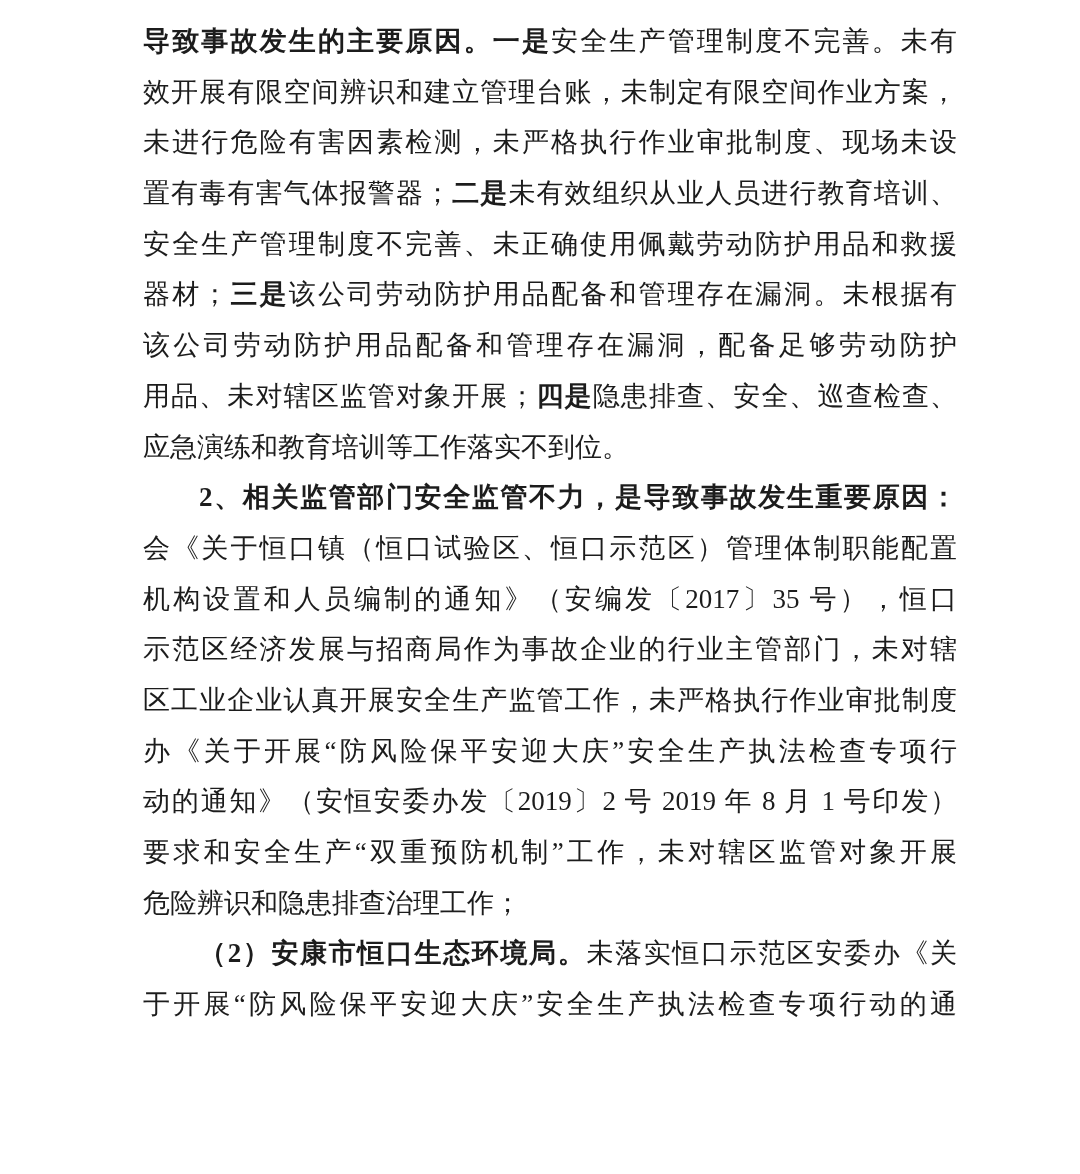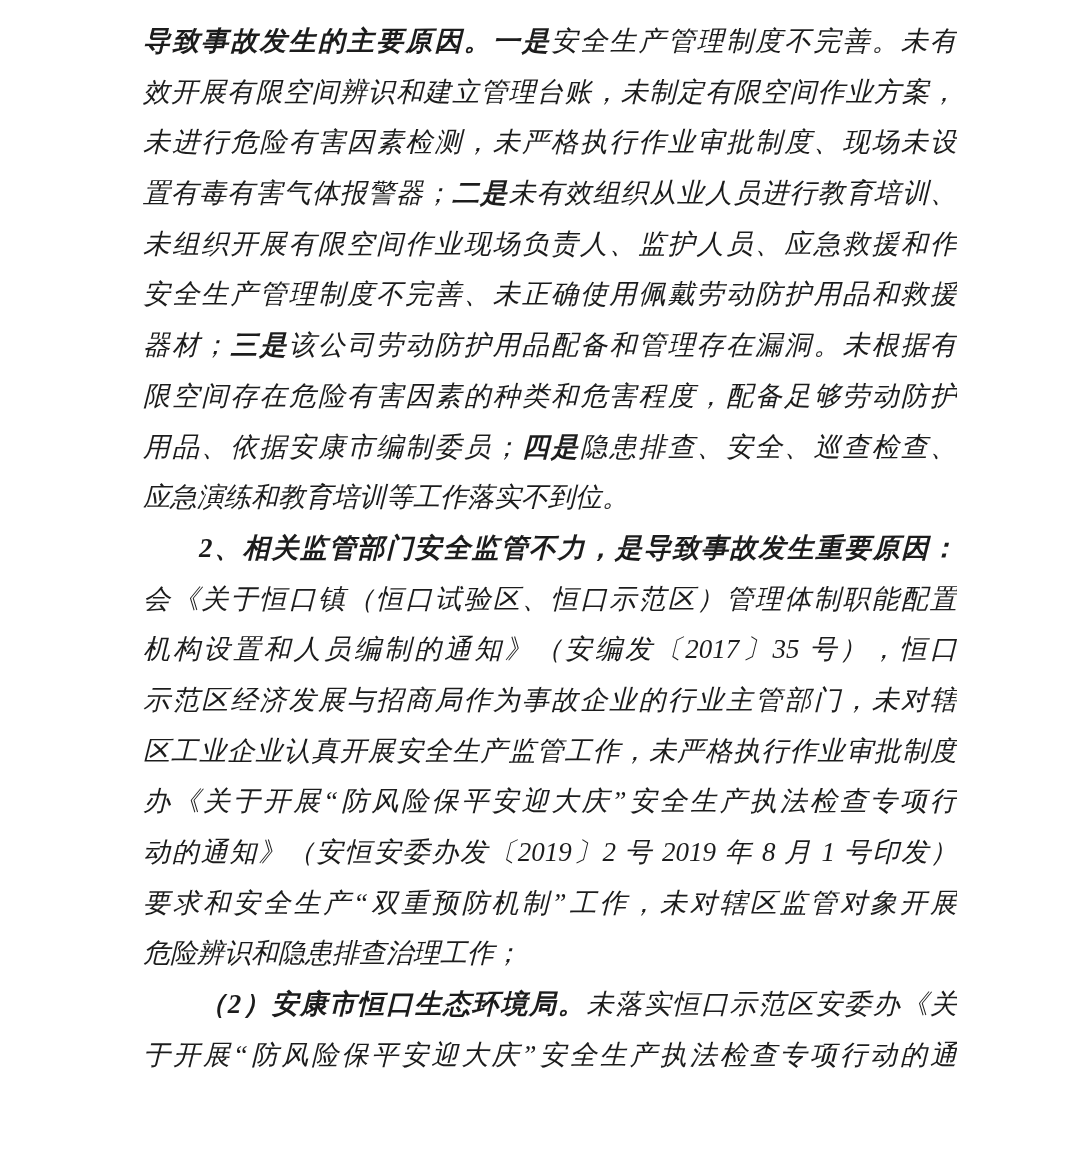--- a/index.html
+++ b/index.html
@@ -30,37 +30,36 @@
     text-align-last: justify;
     overflow: hidden;
   }
   .line.line-left {
     text-align: right;
     text-align-last: left;
   }
   .line.line-indent {
     text-indent: 56px;
   }
-  .seg { font-weight: normal; font-style: italic; }
+  .seg { font-weight: normal; }
   .seg.bold { font-weight: bold; }
 </style>
 </head>
 <body>
 
 <div class="page">
   <div class="text-block" id="text-block" style="color: rgb(28, 28, 28);">
       <div class="line"><span class="seg bold">导致事故发生的主要原因。一是</span><span class="seg">安全生产管理制度不完善。未有</span></div>
       <div class="line"><span class="seg">效开展有限空间辨识和建立管理台账，未制定有限空间作业方案，</span></div>
       <div class="line"><span class="seg">未进行危险有害因素检测，未严格执行作业审批制度、现场未设</span></div>
       <div class="line"><span class="seg">置有毒有害气体报警器；</span><span class="seg bold">二是</span><span class="seg">未有效组织从业人员进行教育培训、</span></div>
-      <div class="line"><span class="seg">未组织开展有限空间作业现场负责人、监护人员、应急救援和作</span></div>
       <div class="line"><span class="seg">安全生产管理制度不完善、未正确使用佩戴劳动防护用品和救援</span></div>
       <div class="line"><span class="seg">器材；</span><span class="seg bold">三是</span><span class="seg">该公司劳动防护用品配备和管理存在漏洞。未根据有</span></div>
-      <div class="line"><span class="seg">限空间存在危险有害因素的种类和危害程度，配备足够劳动防护</span></div>
-      <div class="line"><span class="seg">用品、依据安康市编制委员；</span><span class="seg bold">四是</span><span class="seg">隐患排查、安全、巡查检查、</span></div>
+      <div class="line"><span class="seg">该公司劳动防护用品配备和管理存在漏洞，配备足够劳动防护</span></div>
+      <div class="line"><span class="seg">用品、未对辖区监管对象开展；</span><span class="seg bold">四是</span><span class="seg">隐患排查、安全、巡查检查、</span></div>
       <div class="line line-left"><span class="seg">应急演练和教育培训等工作落实不到位。</span></div>
       <div class="line line-indent"><span class="seg bold">2、相关监管部门安全监管不力，是导致事故发生重要原因：</span></div>
       <div class="line"><span class="seg">会《关于恒口镇（恒口试验区、恒口示范区）管理体制职能配置</span></div>
       <div class="line"><span class="seg">机构设置和人员编制的通知》（安编发〔2017〕35 号），恒口</span></div>
       <div class="line"><span class="seg">示范区经济发展与招商局作为事故企业的行业主管部门，未对辖</span></div>
       <div class="line"><span class="seg">区工业企业认真开展安全生产监管工作，未严格执行作业审批制度</span></div>
       <div class="line"><span class="seg">办《关于开展“防风险保平安迎大庆”安全生产执法检查专项行</span></div>
       <div class="line"><span class="seg">动的通知》（安恒安委办发〔2019〕2 号 2019 年 8 月 1 号印发）</span></div>
       <div class="line"><span class="seg">要求和安全生产“双重预防机制”工作，未对辖区监管对象开展</span></div>
       <div class="line line-left"><span class="seg">危险辨识和隐患排查治理工作；</span></div>

